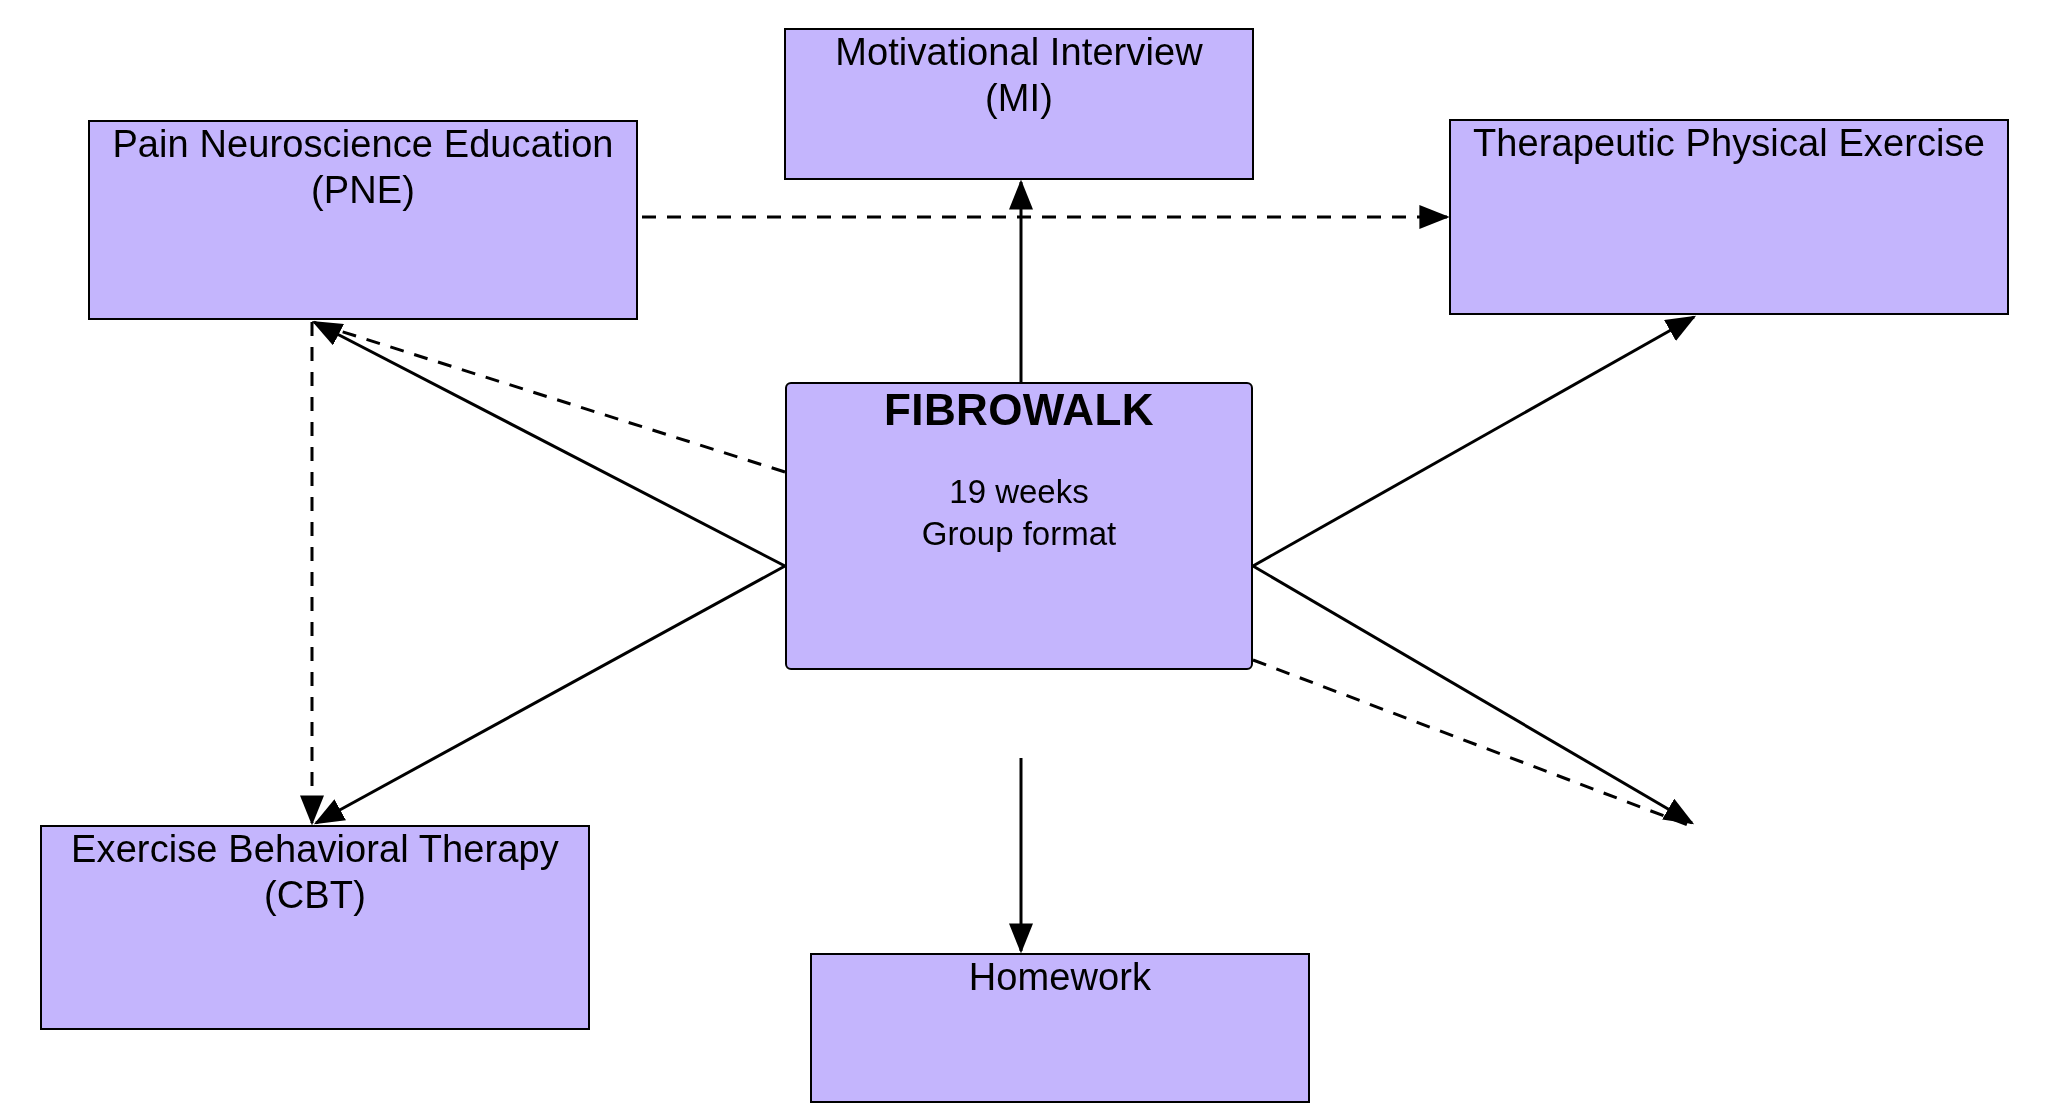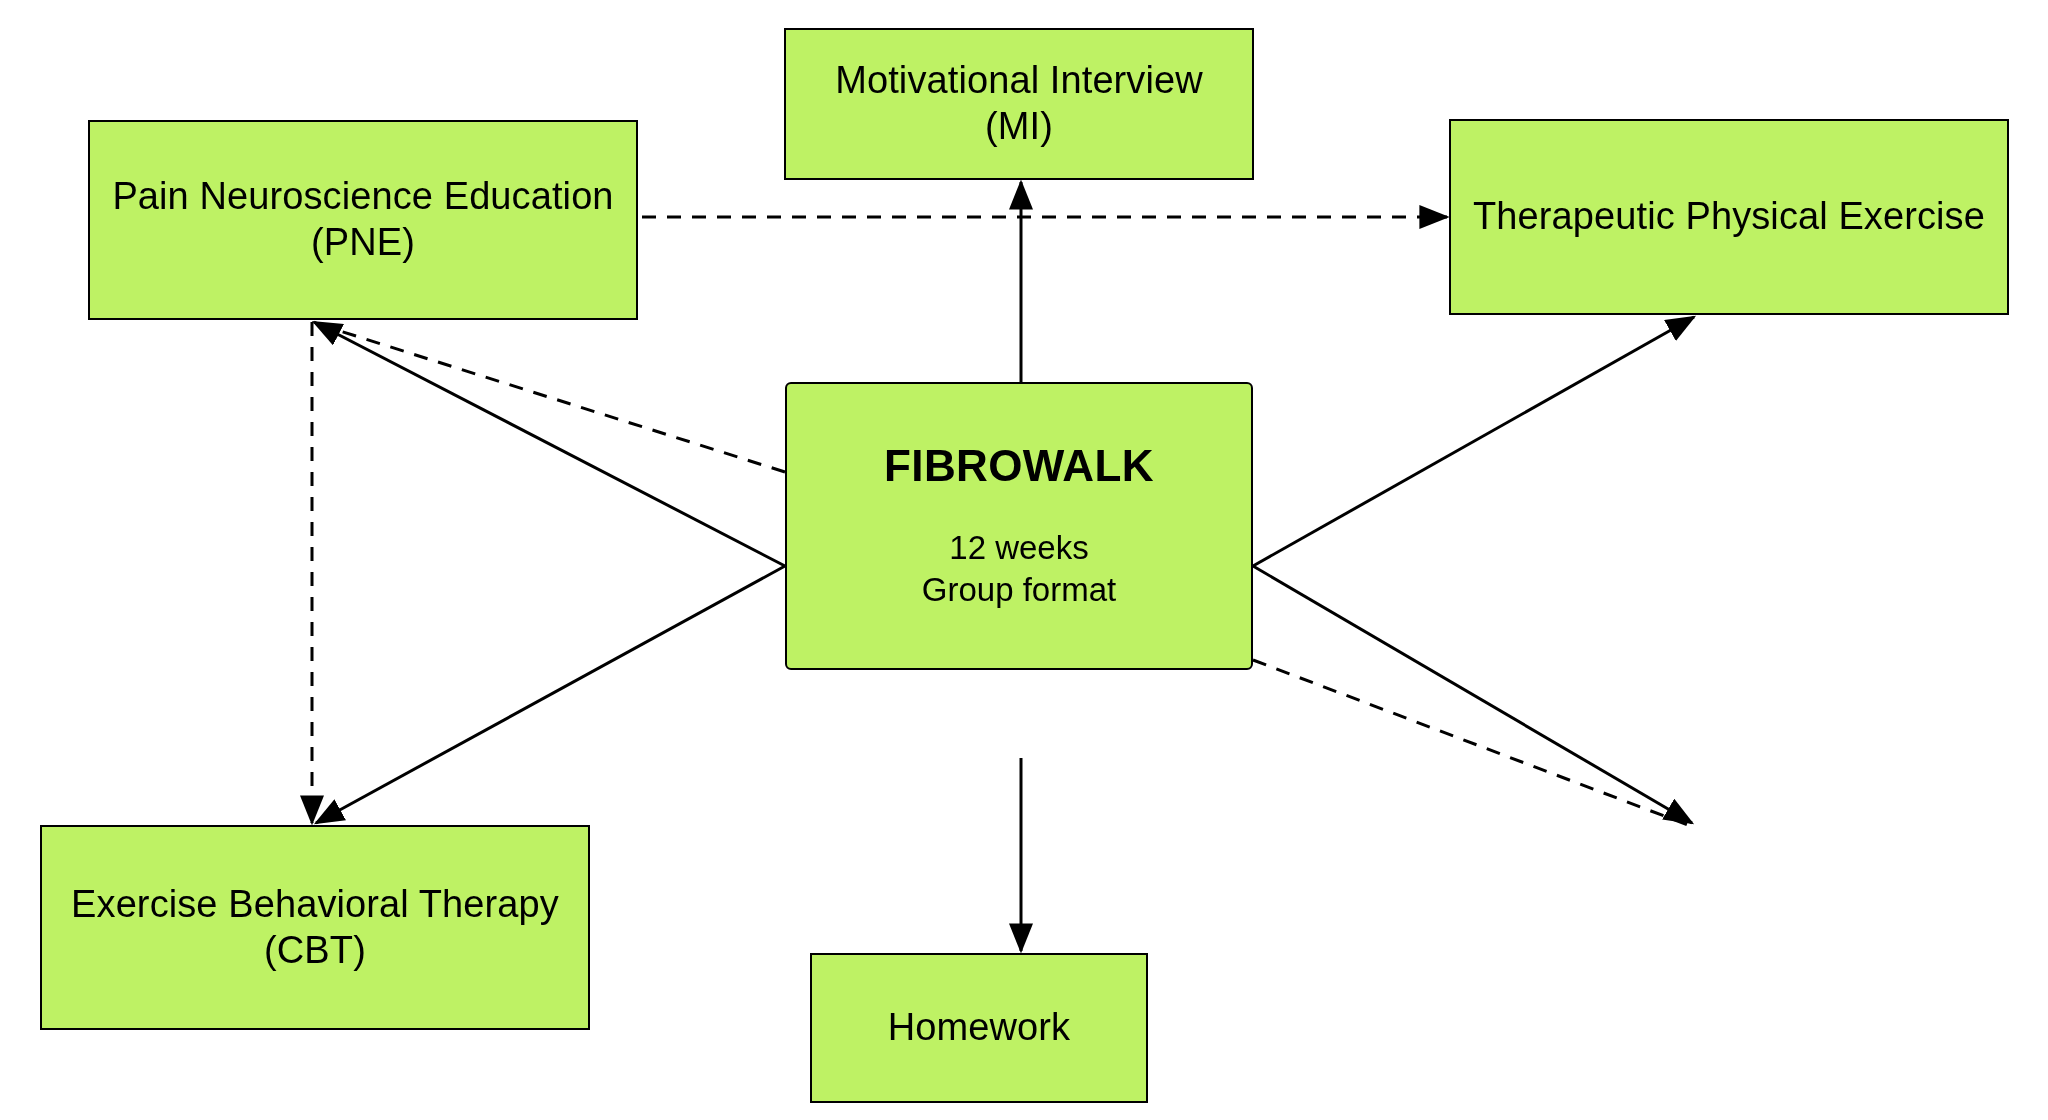--- a/index.html
+++ b/index.html
@@ -22,25 +22,25 @@
     position: absolute;
     left: 0;
     top: 0;
     width: 2048px;
     height: 1120px;
   }
   .node {
     position: absolute;
     box-sizing: border-box;
     border: 2px solid #000000;
-    background: #bef264;
+    background: #c4b5fd;
     display: flex;
     flex-direction: column;
     align-items: center;
-    justify-content: center;
+    justify-content: flex-start;
     text-align: center;
     line-height: 1.2;
   }
   .node-label {
     font-size: 38px;
     font-weight: 400;
     color: #000000;
     white-space: pre-line;
     letter-spacing: 0.1px;
   }
@@ -93,27 +93,27 @@
     <div class="node-label">Motivational Interview
 (MI)</div>
   </div>
 
   <div class="node" style="left: 1449px; top: 119px; width: 560px; height: 196px;">
     <div class="node-label">Therapeutic Physical Exercise</div>
   </div>
 
   <div class="node" style="left: 785px; top: 382px; width: 468px; height: 288px; border-radius: 6px;">
     <div class="node-title-strong">FIBROWALK</div>
-    <div class="node-sub">12 weeks
+    <div class="node-sub">19 weeks
 Group format</div>
   </div>
 
   <div class="node" style="left: 40px; top: 825px; width: 550px; height: 205px;">
     <div class="node-label">Exercise Behavioral Therapy
 (CBT)</div>
   </div>
 
 
-  <div class="node" style="left: 810px; top: 953px; width: 338px; height: 150px;">
+  <div class="node" style="left: 810px; top: 953px; width: 500px; height: 150px;">
     <div class="node-label">Homework</div>
   </div>
 
 </div>
 
 </body></html>

